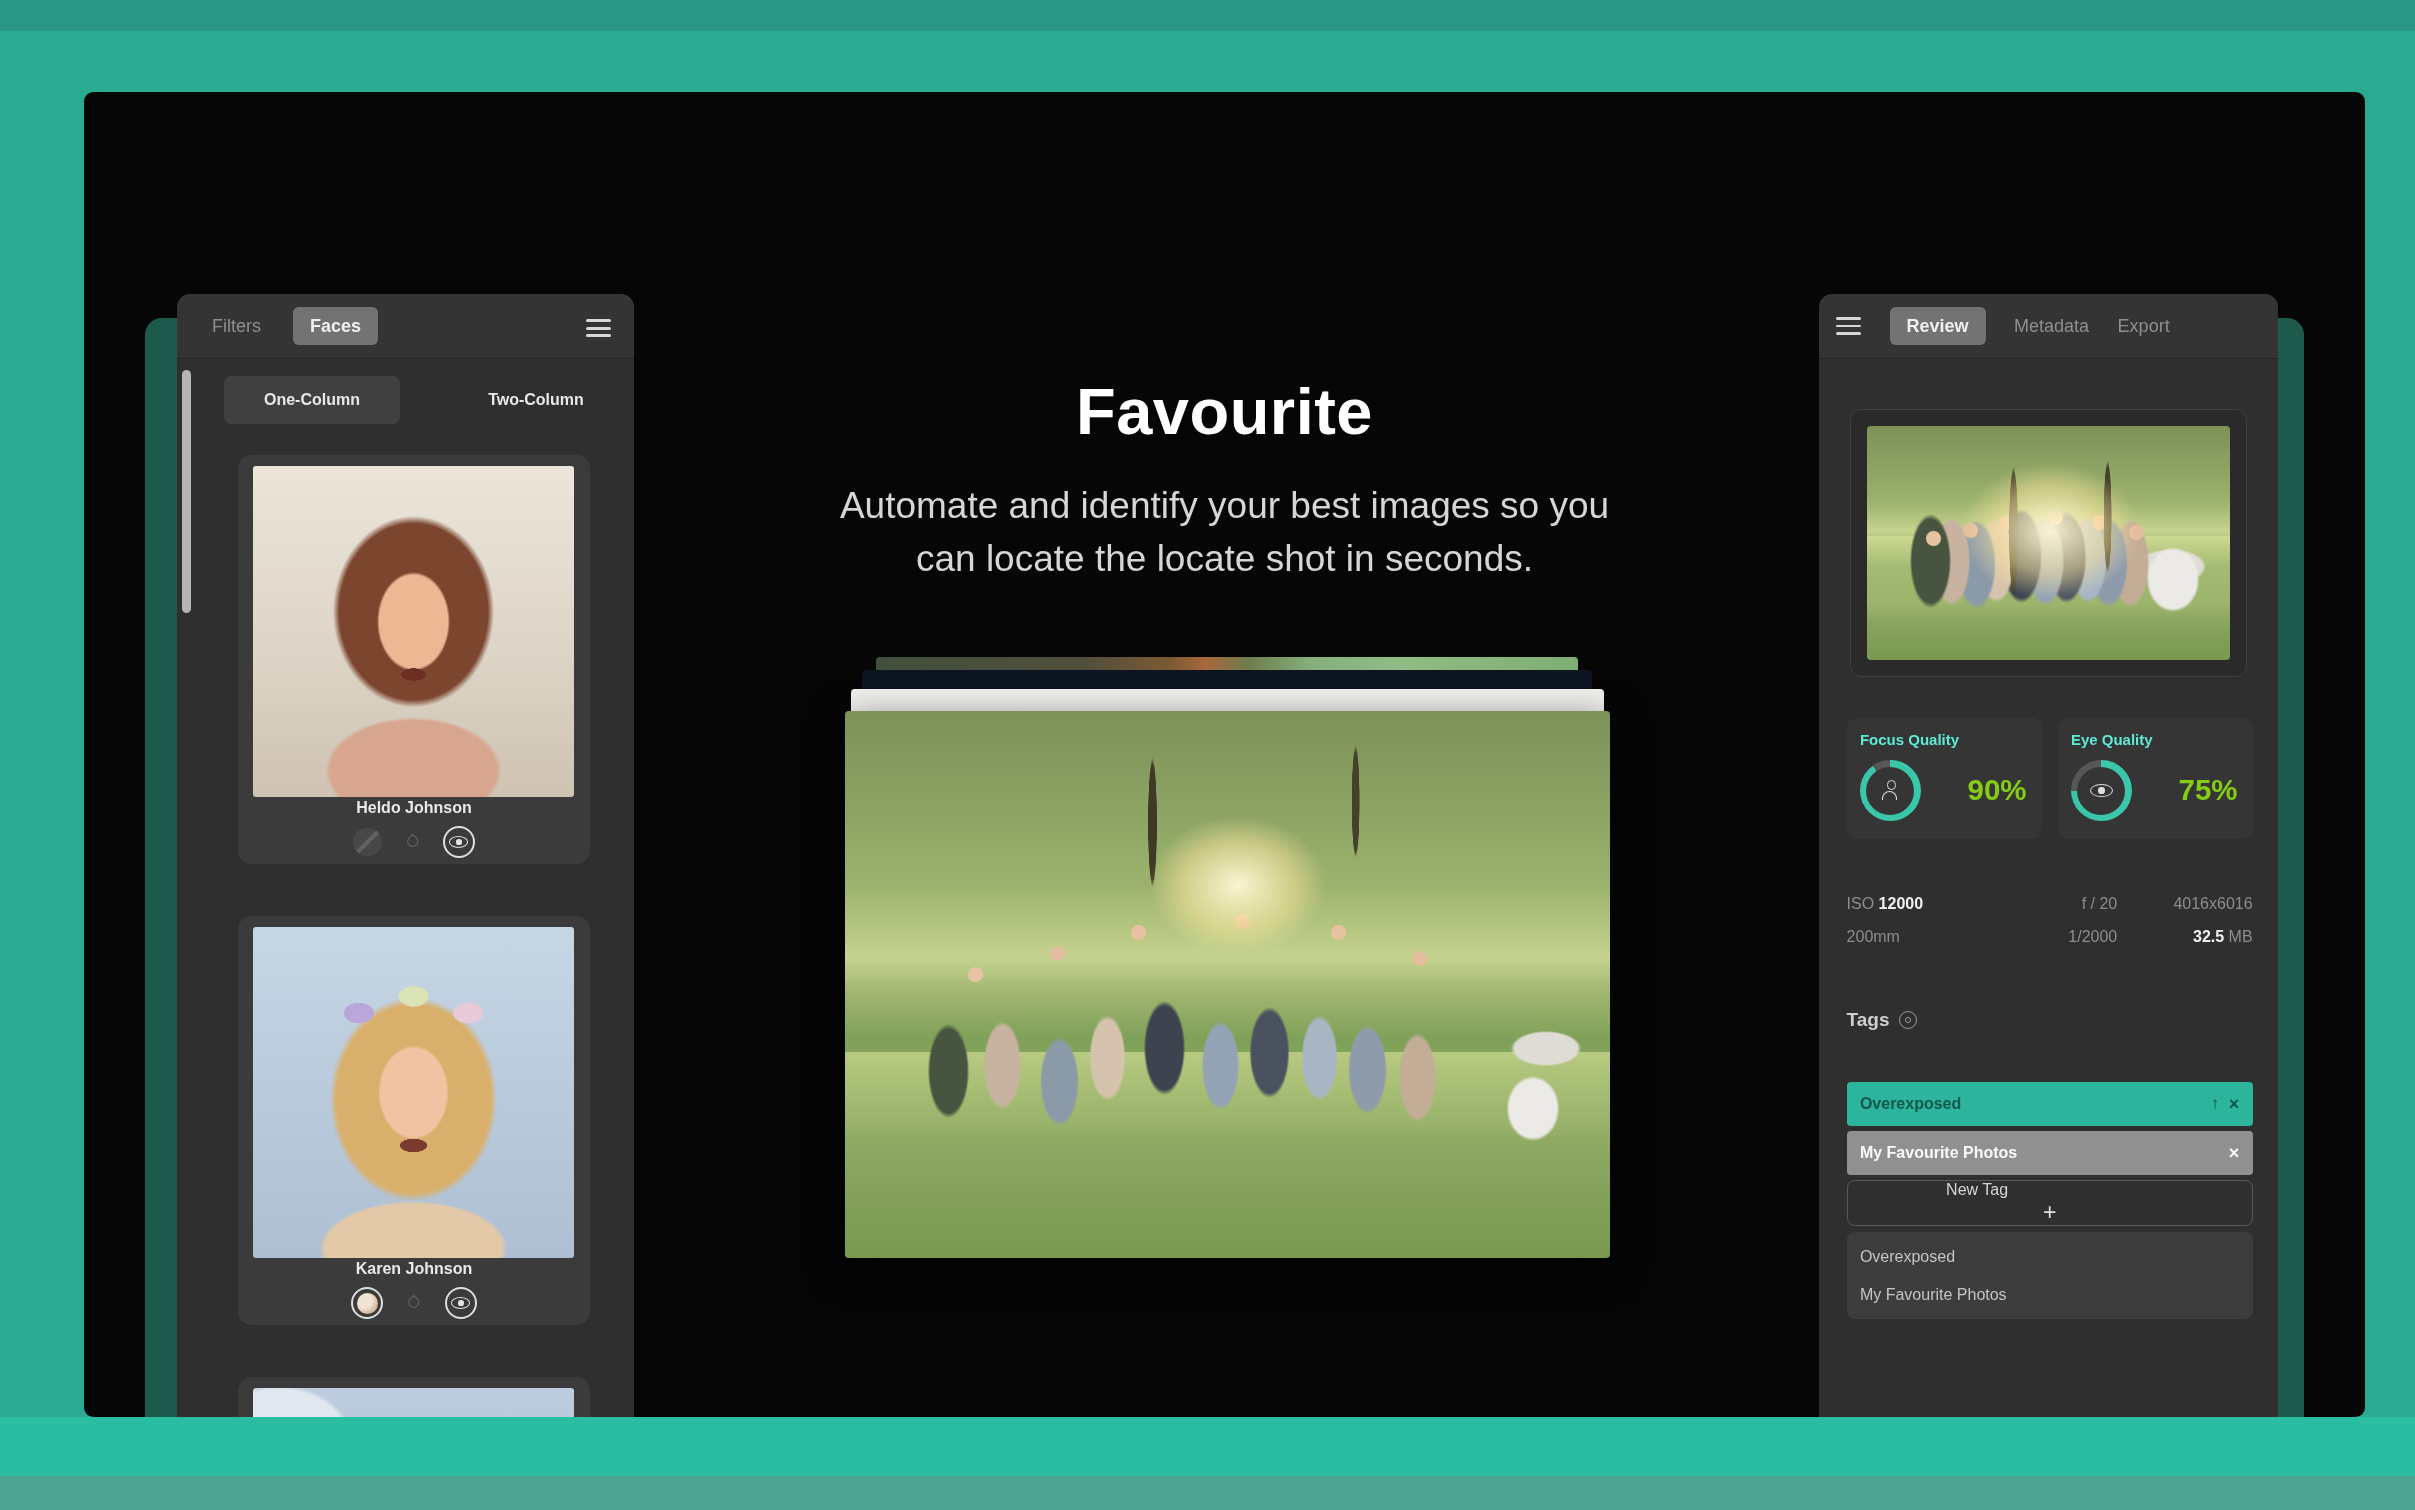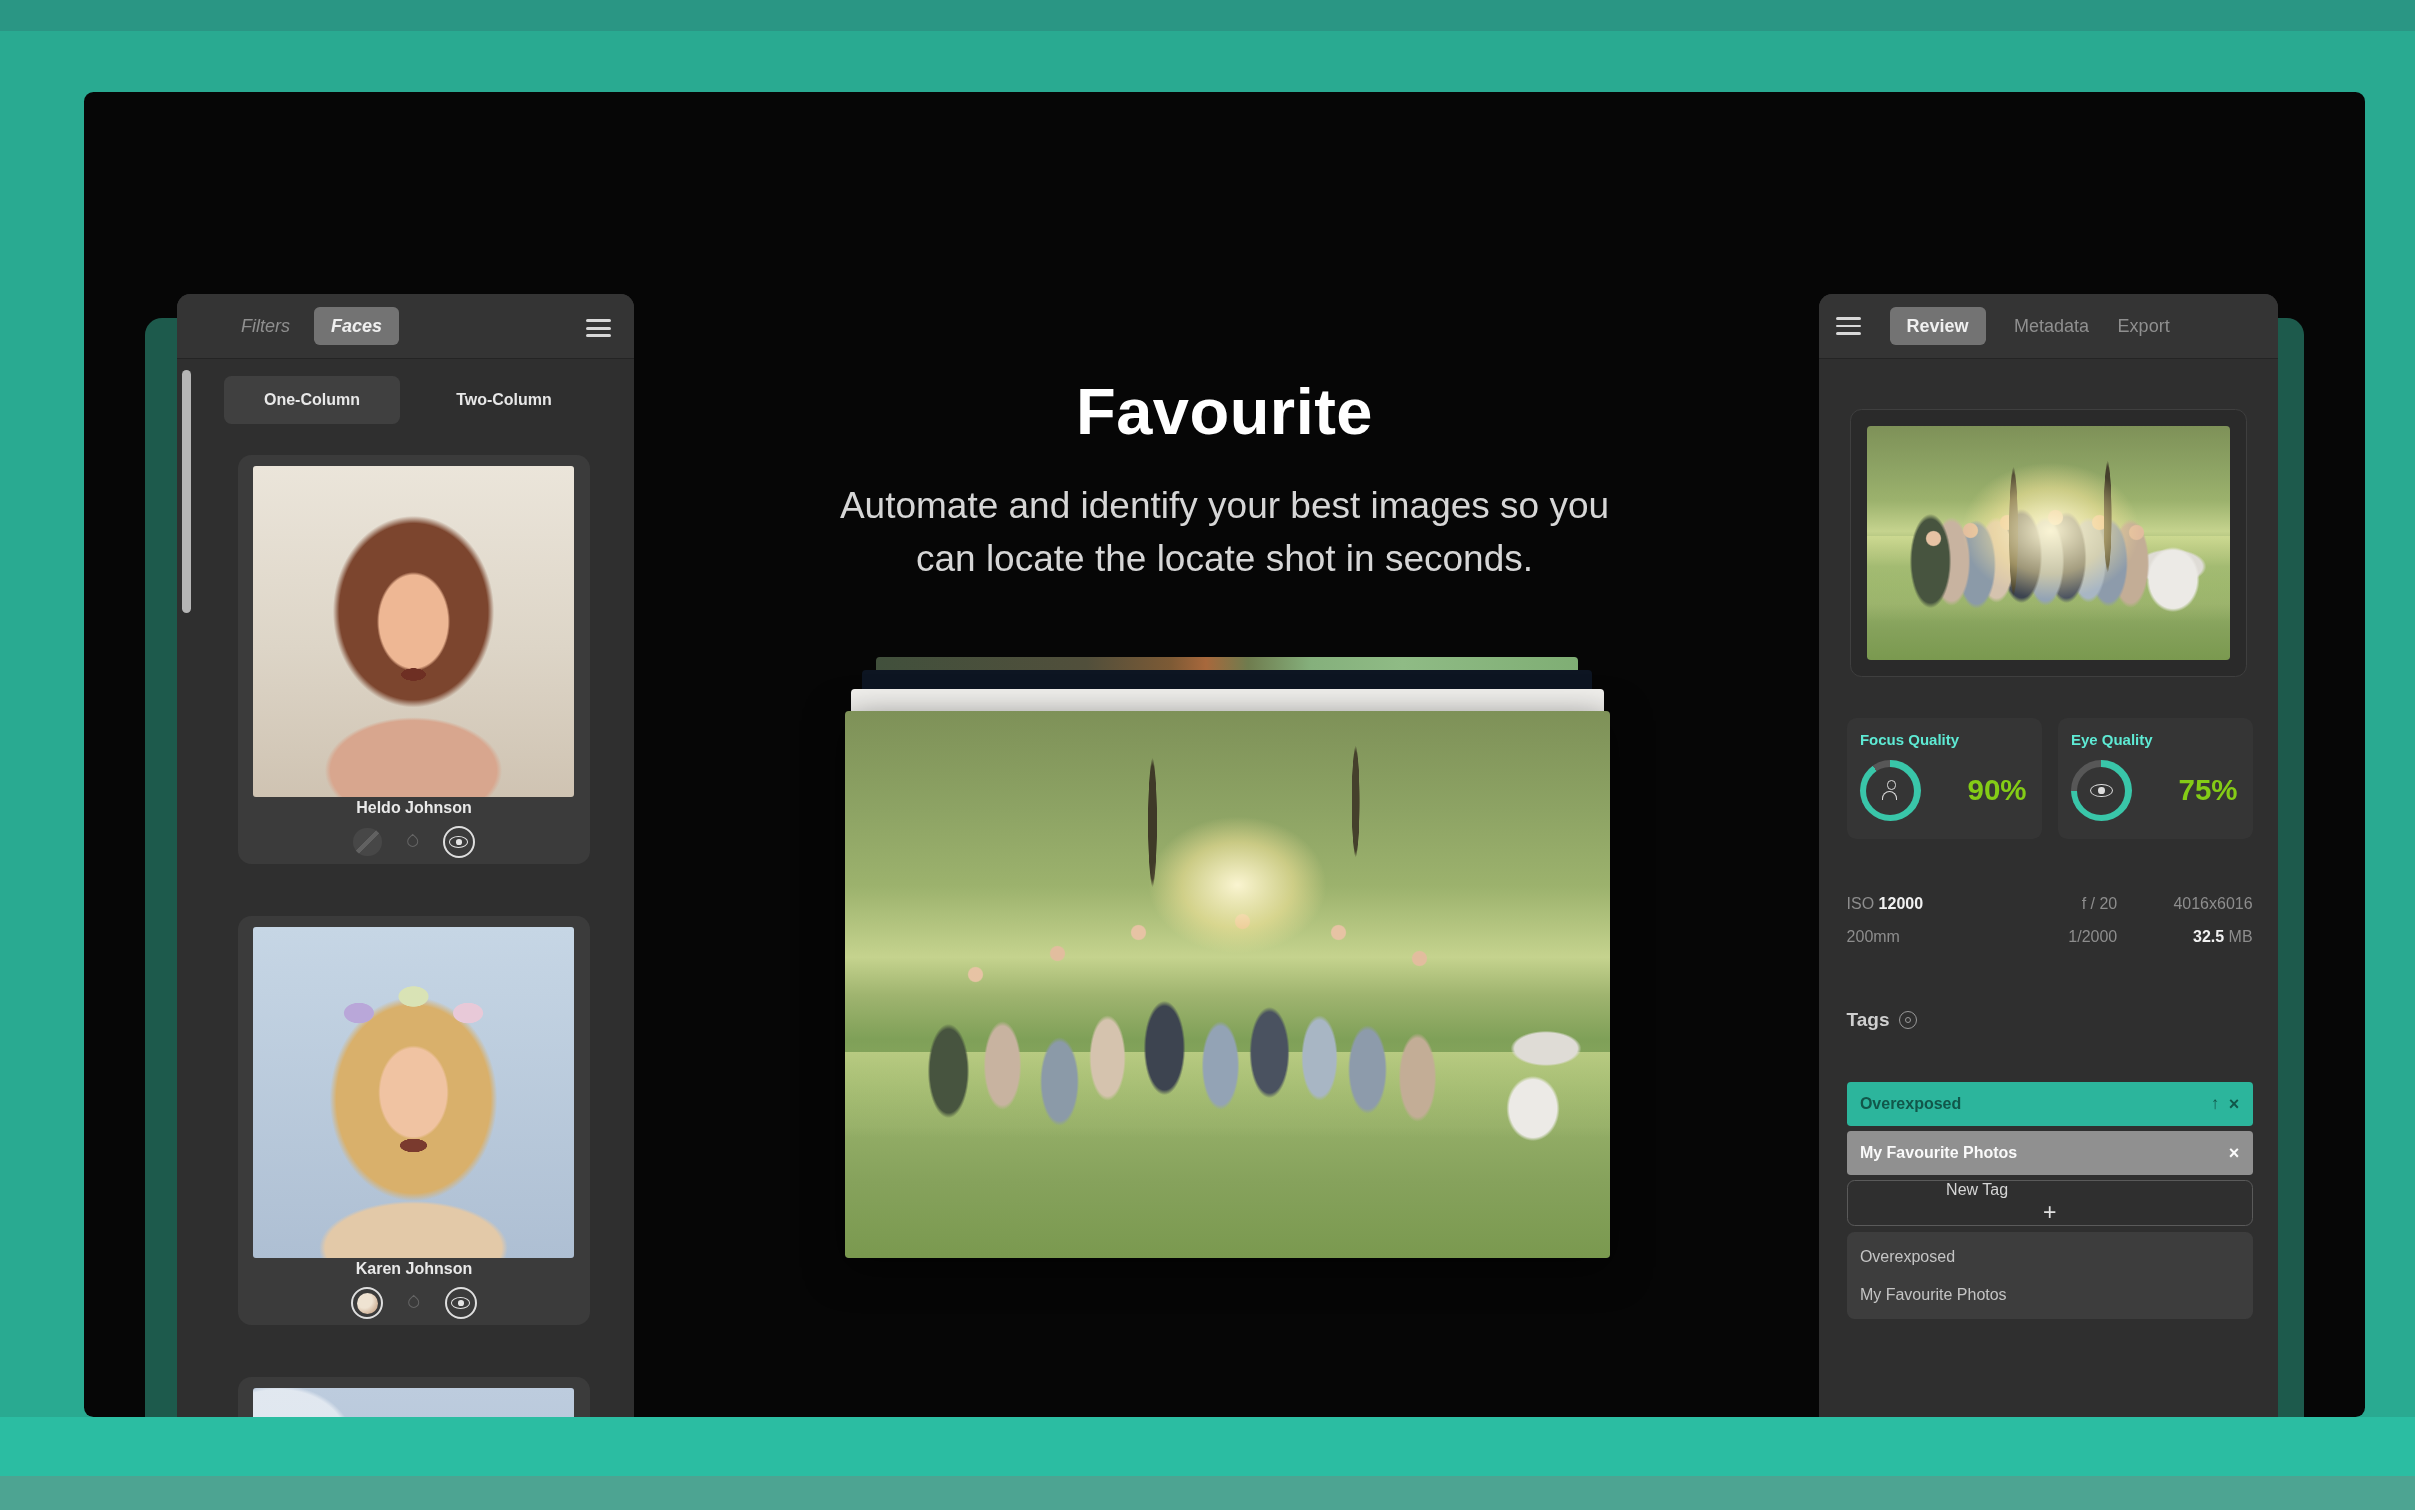--- a/index.html
+++ b/index.html
@@ -21,26 +21,26 @@
   .panel { position:absolute; top:202px; background:#2f2f2f; border-radius:13.3px 13.3px 0 0; }
   .panel-header { position:absolute; left:0; top:0; right:0; height:65px; background:#343434;
     border-radius:13.3px 13.3px 0 0; border-bottom:1.9px solid #242424; display:flex; align-items:center; }
   .hamburger { width:25px; display:flex; flex-direction:column; gap:4.8px; }
   .hamburger span { display:block; height:2.9px; background:#d8d8d8; border-radius:1.9px; }
   .tab { font-size:18px; color:#8f8f8f; }
   .tab.active { background:#737373; color:#f0f0f0; border-radius:5.7px; padding:8.6px 17px; font-weight:700; }
 
   
   .left-panel { left:93px; width:457px; height:1160px; }
-  .left-panel .panel-header { padding-left:64px; gap:24px;font-style:italic; }
+  .left-panel .panel-header { padding-left:35px; gap:32px; }
   .left-panel .hamburger { position:absolute; right:23px; top:25px; }
 
   .v-scrollbar { position:absolute; left:4.8px; top:76px; width:9.5px; height:243px; background:#b5b5b5; border-radius:4.8px; }
 
-  .segmented { position:absolute; left:47px; top:82px; display:flex; align-items:flex-start; gap:16px; }
+  .segmented { position:absolute; left:47px; top:82px; display:flex; align-items:flex-start; gap:48px; }
   .seg-btn { width:176px; height:48px; display:flex; align-items:center; justify-content:center;
     font-size:16px; color:#e8e8e8; font-weight:700; }
   .seg-btn.active { background:#404040; border-radius:7.6px; }
 
   .face-card { position:absolute; left:61px; width:352px; height:409px; background:#3b3b3b; border-radius:13.3px; }
   .face-photo { position:absolute; left:15px; top:11.4px; width:321px; height:331px; border-radius:2.9px; background-repeat:no-repeat; }
   .face-name { position:absolute; left:0; right:0; top:344px; text-align:center; font-size:16px; color:#e9e9e9; font-weight:700; }
   .face-icons { position:absolute; left:0; right:0; top:371px; display:flex; justify-content:center; align-items:center; gap:25px; }
 
   .avatar-dot { width:28.5px; height:28.5px; border-radius:50%; background:#565656;

